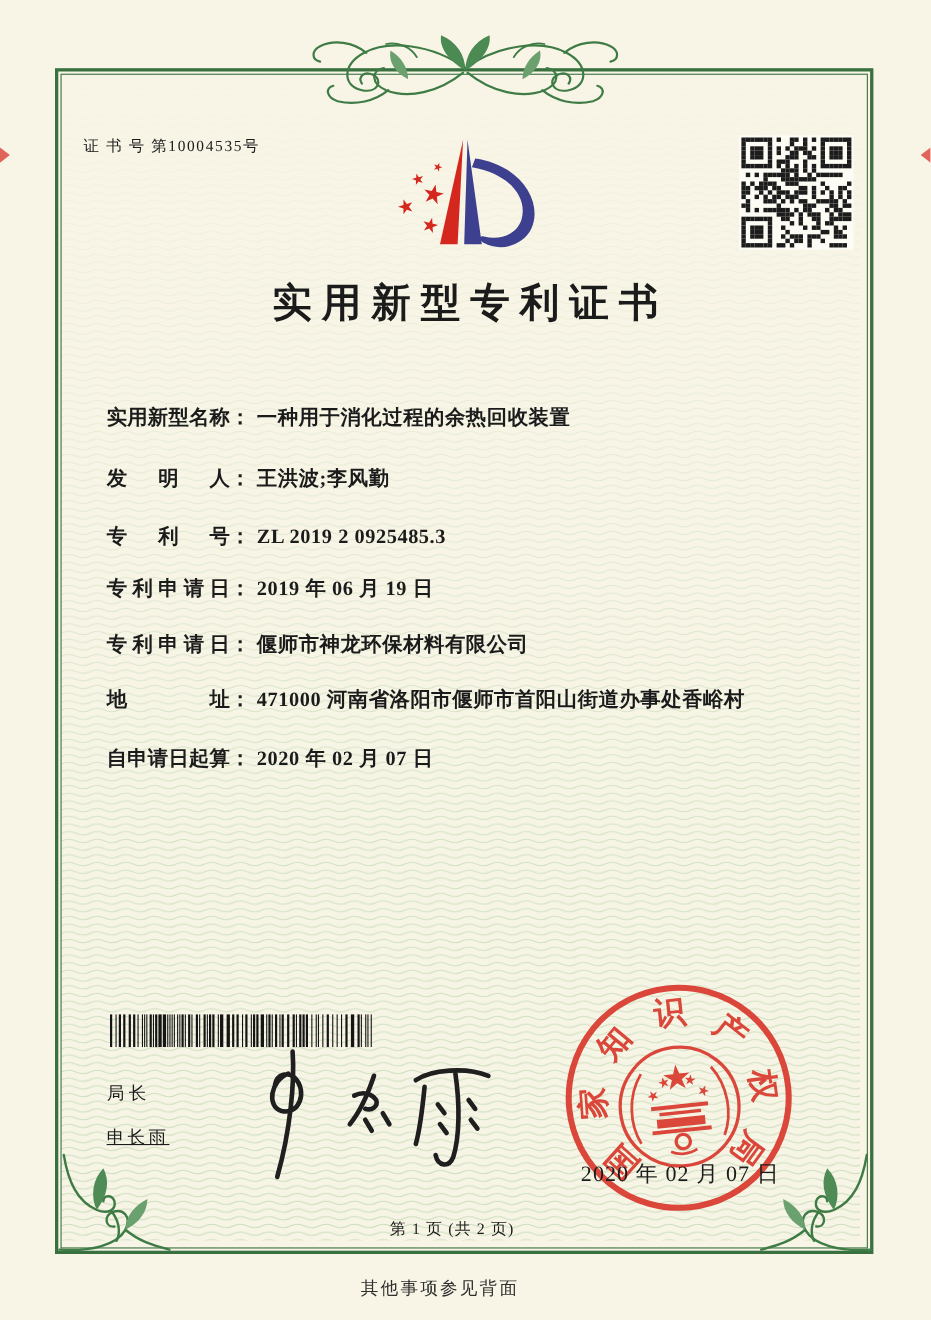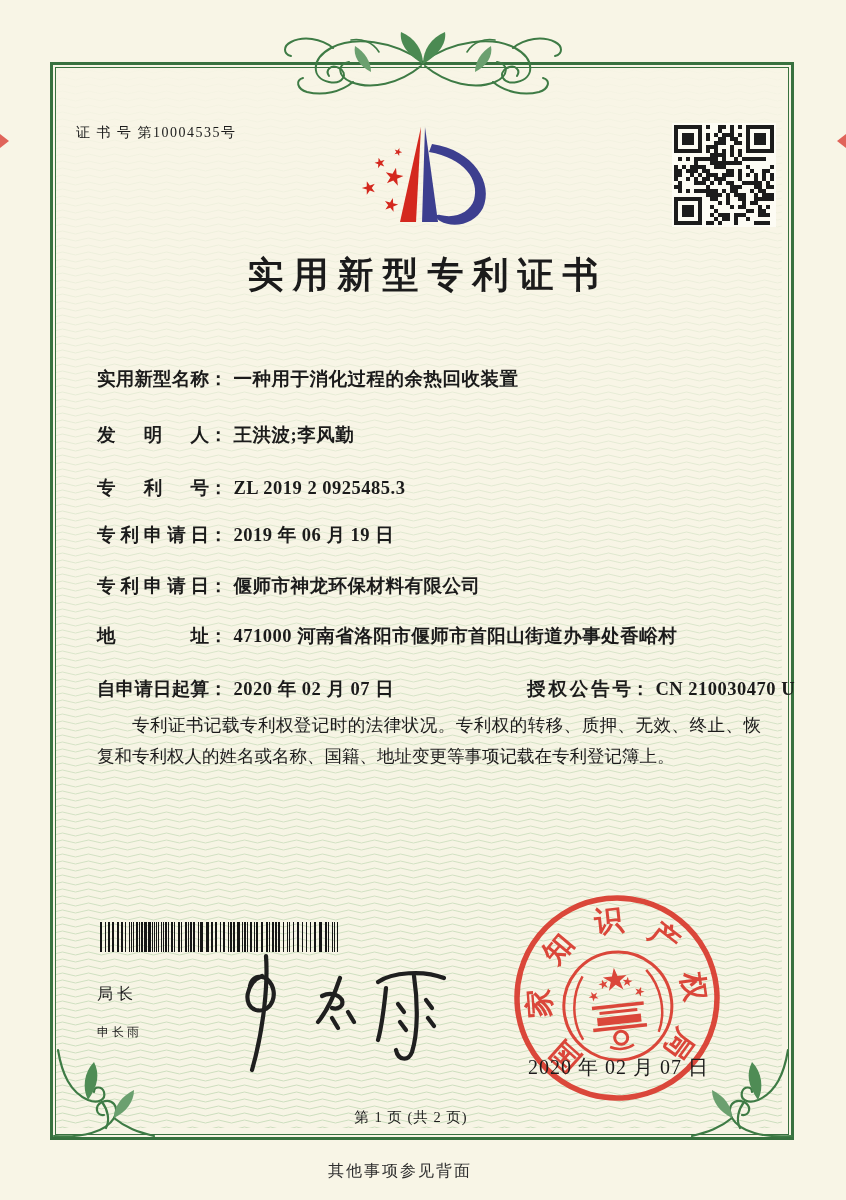--- a/index.html
+++ b/index.html
@@ -36,21 +36,21 @@
   .fcolon{display:inline-block;margin-right:6px;}
   .fvalue{letter-spacing:0.5px;}
   .grant-pair2{position:absolute;left:430px;top:0;white-space:nowrap;}
   .grant-pair2 .flabel{width:104px;}
   .paras{
     position:absolute;left:97px;top:710px;width:664px;
     font-size:17.5px;line-height:1.78;text-align:justify;
   }
   .paras p{margin:0;text-indent:2em;}
   .director-title{position:absolute;left:97px;top:984px;font-size:16px;letter-spacing:4px;font-family:"Liberation Sans","DejaVu Sans",sans-serif;}
-  .director-name{position:absolute;left:97px;top:1024px;font-size:12px;letter-spacing:3px;font-family:"Liberation Sans","DejaVu Sans",sans-serif;}
+  .director-name{position:absolute;left:97px;top:1024px;font-size:16px;letter-spacing:3px;font-family:"Liberation Sans","DejaVu Sans",sans-serif;text-decoration:underline;}
   .footer-page{position:absolute;left:-12px;top:1108px;width:100%;text-align:center;font-size:14.5px;letter-spacing:1px;}
   .back-note{position:absolute;left:-23px;top:1161px;width:100%;text-align:center;font-size:16px;letter-spacing:2px;color:#2e2e2e;}
   
   .seal{
     position:absolute;left:507px;top:886px;width:220px;height:224px;
     transform:rotate(-6deg);z-index:4;opacity:0.93;
   }
   .seal-ch{
     position:absolute;font-size:29px;font-weight:bold;color:#d93a2e;
     font-family:"Liberation Serif","DejaVu Serif",serif;
@@ -481,27 +481,23 @@
   </div>
   <div class="field-row" style="top:573px">
     <span class="flabel">专利申请日</span><span class="fcolon">：</span><span class="fvalue">偃师市神龙环保材料有限公司</span>
   </div>
   <div class="field-row" style="top:623px">
     <span class="flabel">地址</span><span class="fcolon">：</span><span class="fvalue">471000 河南省洛阳市偃师市首阳山街道办事处香峪村</span>
   </div>
 
   <div class="field-row" style="top:676px;width:664px">
     <span class="flabel">自申请日起算</span><span class="fcolon">：</span><span class="fvalue">2020 年 02 月 07 日</span>
-    <span class="grant-pair2">
-      <span class="flabel">授权公告号</span><span class="fcolon">：</span><span class="fvalue">CN 210030470 U</span>
-    </span>
   </div>
 
   <div class="paras">
-    <p>专利证书记载专利权登记时的法律状况。专利权的转移、质押、无效、终止、恢复和专利权人的姓名或名称、国籍、地址变更等事项记载在专利登记簿上。</p>
   </div>
 
   <div class="barcode">
     <svg width="242" height="30" xmlns="http://www.w3.org/2000/svg">
       <g id="barcode-bars" fill="#151515">
           <rect x="0" y="0" width="2" height="30"></rect>
           <rect x="5" y="0" width="1" height="30"></rect>
           <rect x="8" y="0" width="2" height="30"></rect>
           <rect x="12" y="0" width="2" height="30"></rect>
           <rect x="17" y="0" width="2" height="30"></rect>

